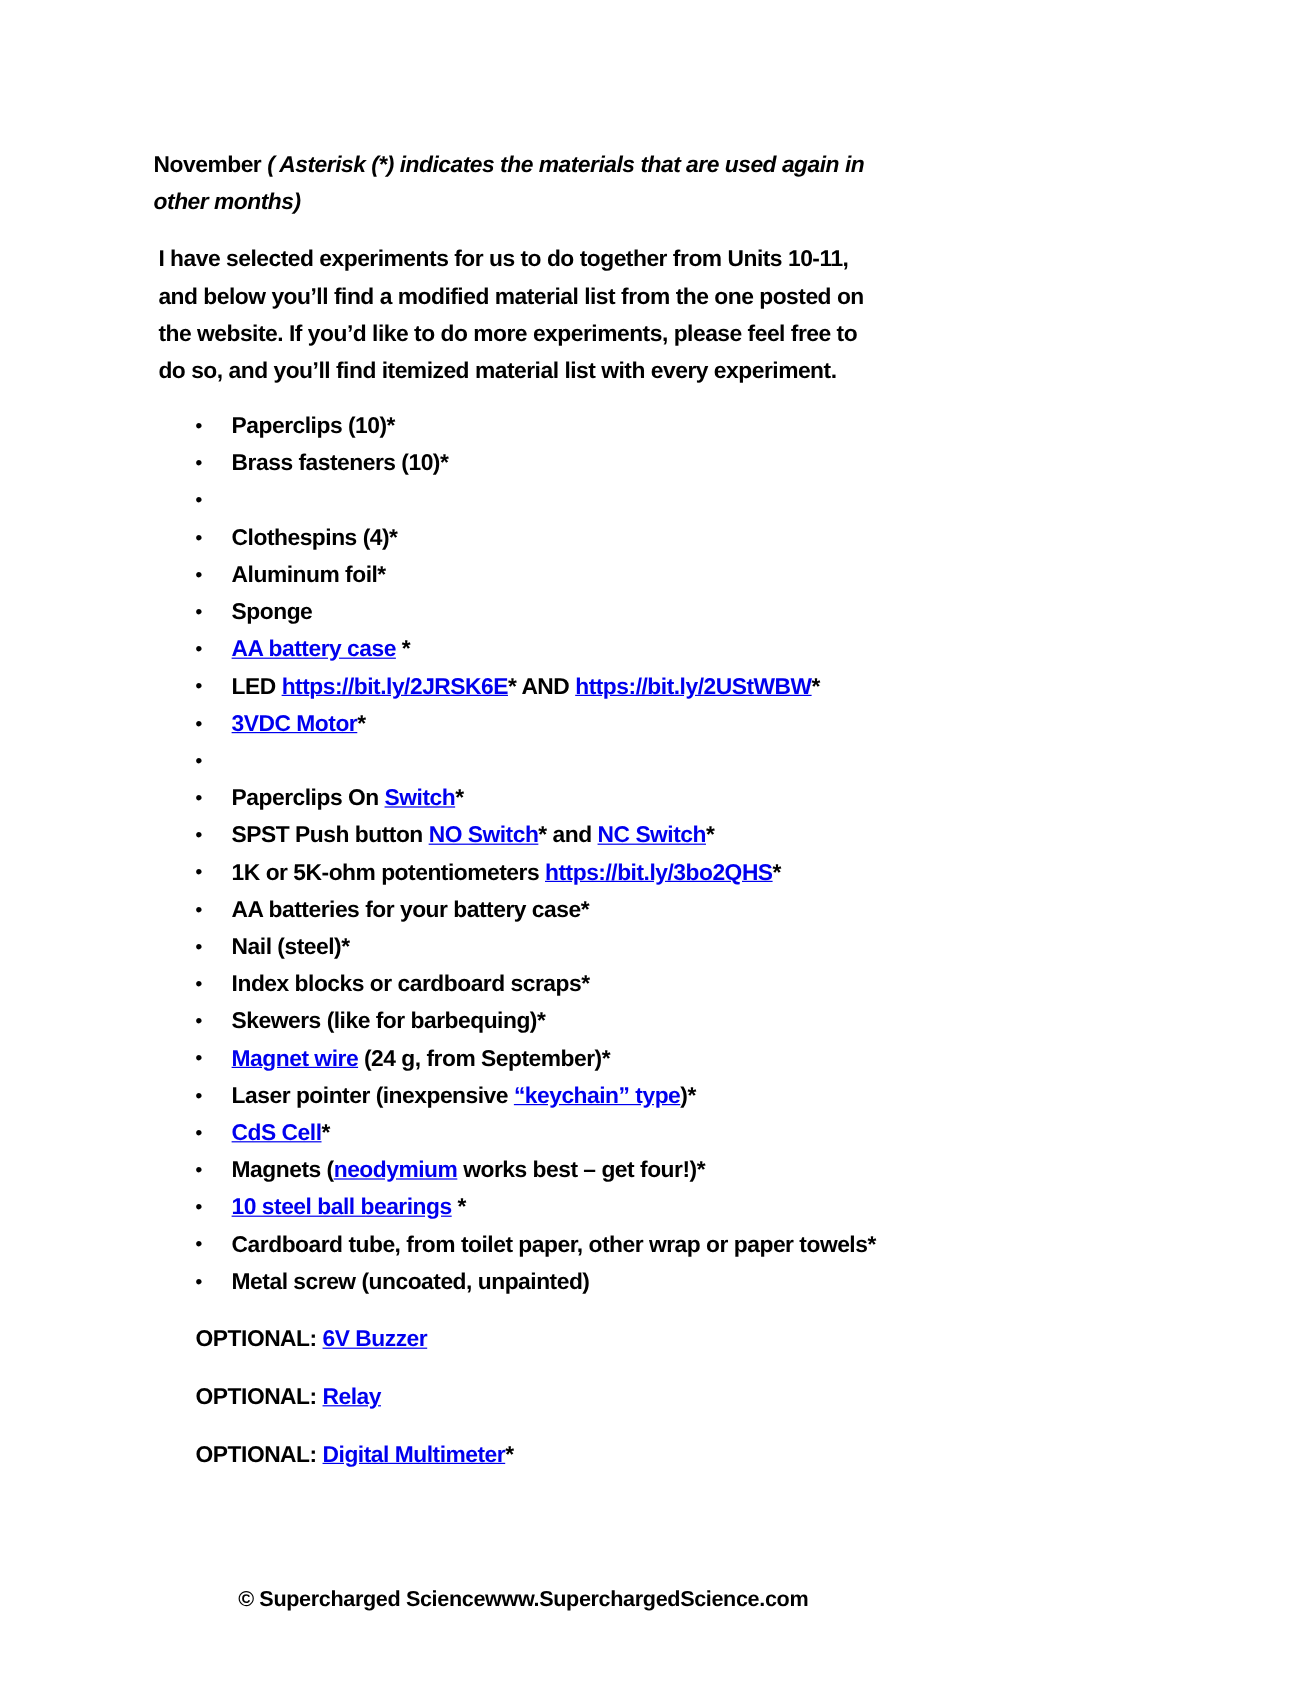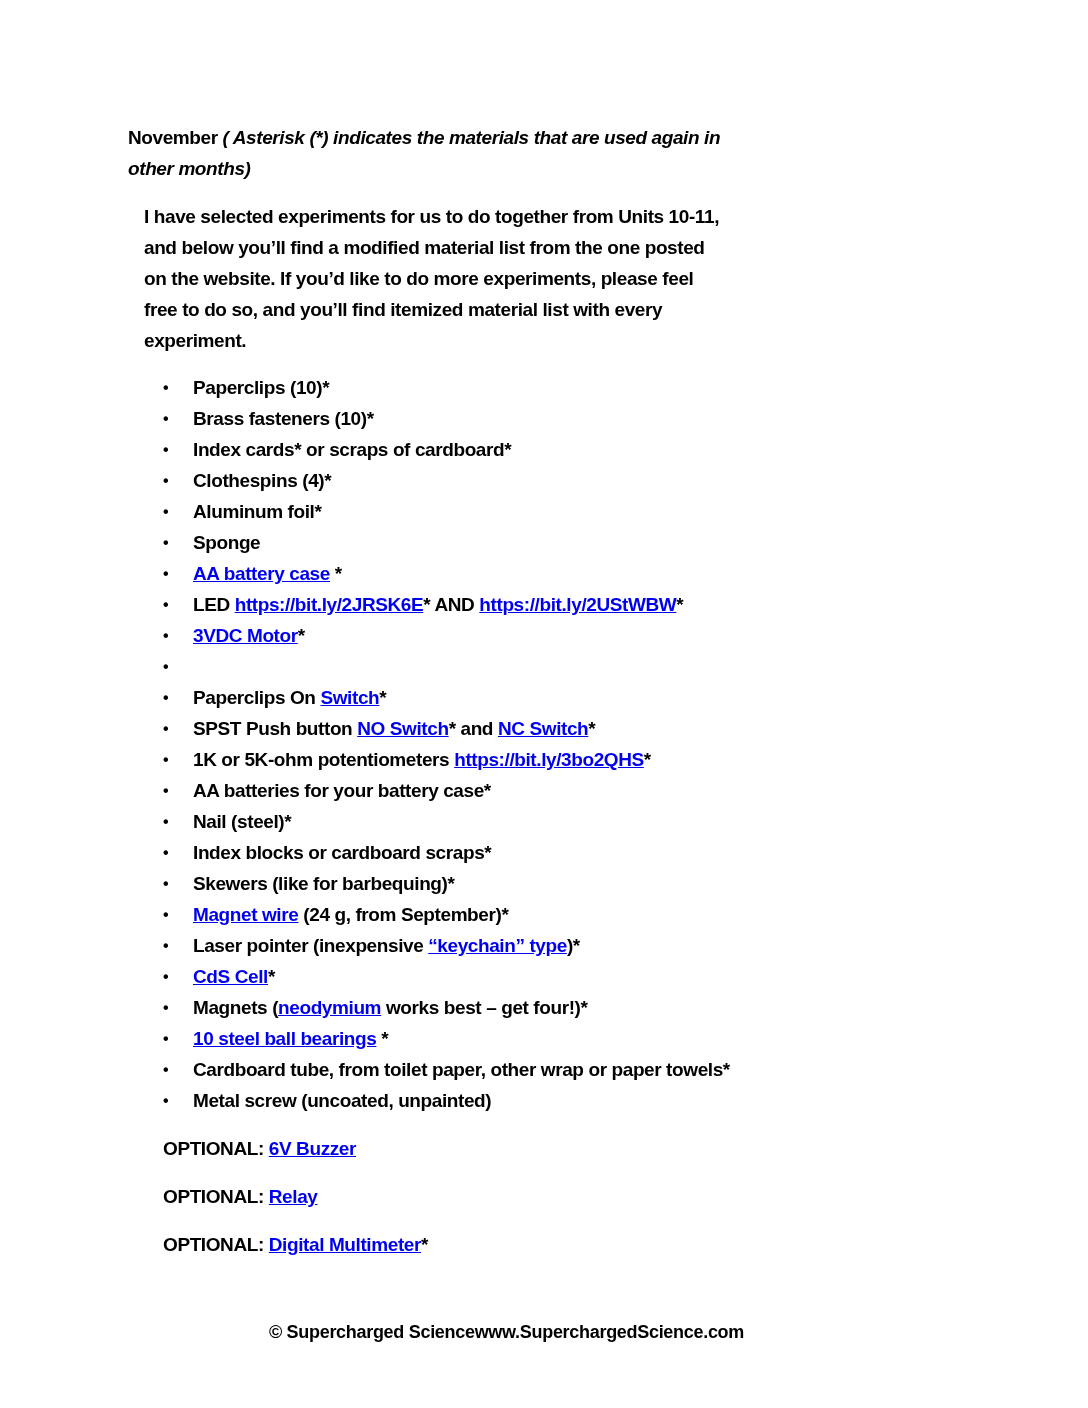--- a/index.html
+++ b/index.html
@@ -31,21 +31,21 @@
     margin: 0 0 17px 0;
     white-space: pre-wrap;
   }
   .doc-title .note {
     font-style: italic;
   }
   .intro {
     font-size: 19px;
     line-height: 31px;
     letter-spacing: -0.4px;
-    margin: 16px;
+    margin: 4px;
   }
   ul.materials {
     list-style: none;
     margin: 15px 0 0 0;
     padding: 0 0 0 35px;
   }
   ul.materials li {
     display: flex;
     font-size: 19px;
     line-height: 31px;
@@ -70,21 +70,21 @@
     letter-spacing: -0.4px;
     margin: 17px 0 0 35px;
     white-space: pre-wrap;
   }
   .footer {
     position: absolute;
     left: 128px;
     right: 128px;
     top: 1320px;
     display: flex;
-    justify-content: flex-end;
+    justify-content: center;
     font-size: 18px;
     line-height: 24px;
     letter-spacing: -0.3px;
   }
 </style>
 </head>
 <body style="--link-color: #0000EE;">
 
 <div class="page">
   <div class="content">
@@ -97,21 +97,20 @@
         <li>
           <span class="bullet">•</span>
           <span class="item-text"><span>Paperclips (10)*</span></span>
         </li>
         <li>
           <span class="bullet">•</span>
           <span class="item-text"><span>Brass fasteners (10)*</span></span>
         </li>
         <li>
           <span class="bullet">•</span>
-          <span class="item-text"><span>Index cards* or scraps of cardboard*</span></span>
         </li>
         <li>
           <span class="bullet">•</span>
           <span class="item-text"><span>Clothespins (4)*</span></span>
         </li>
         <li>
           <span class="bullet">•</span>
           <span class="item-text"><span>Aluminum foil*</span></span>
         </li>
         <li>

